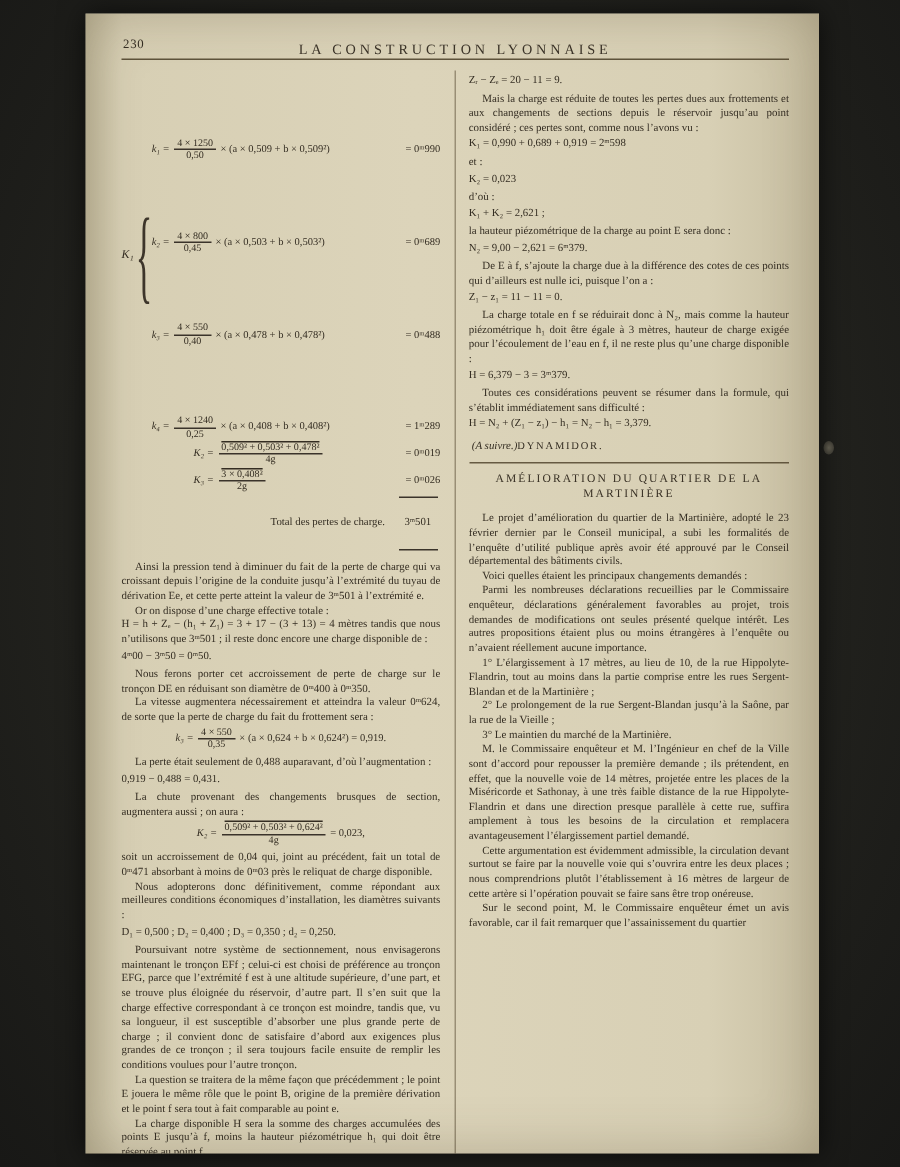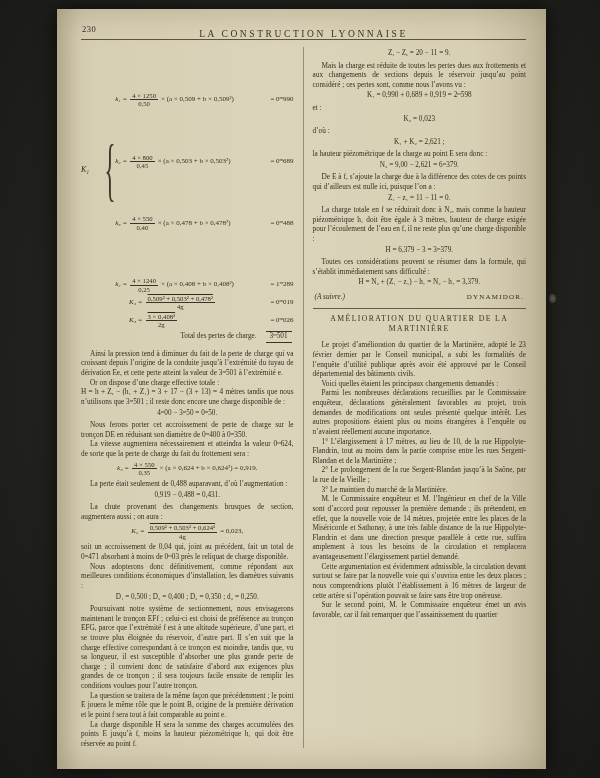--- a/index.html
+++ b/index.html
@@ -20,42 +20,42 @@
   .header-rule{border-top:1px solid rgba(72,60,36,.85);margin:3px 0 7px;}
   
   .columns{display:flex;align-items:stretch;}
   .col{width:50%;box-sizing:border-box;font-size:7.3px;line-height:1.32;text-align:justify;}
   .col-left{padding-right:9px;border-right:1px solid rgba(70,58,36,.45);}
   .col-right{padding-left:9px;}
   p{margin:0;text-indent:9px;}
   p.noindent{text-indent:0;}
   
   .ksystem{display:flex;align-items:center;margin:1px 0 2px;}
-  .klabel{font-size:8px;font-style:italic;margin-right:15px;}
+  .klabel{font-size:8px;font-style:italic;margin-right:1px;}
   .brace-wrap{width:11px;display:flex;align-items:center;justify-content:center;align-self:stretch;overflow:visible;}
   .brace{display:block;font-size:17px;line-height:1;transform:scaleY(4.1) scaleX(1.35);color:#3d352a;}
   .krows{flex:1;display:flex;flex-direction:column;gap:2px;}
   .krow{display:flex;align-items:center;gap:3px;font-size:7px;white-space:nowrap;margin-top:44px;}
   .kname{font-style:italic;}
   .kres{margin-left:auto;padding-left:3px;}
   .frac{display:inline-flex;flex-direction:column;align-items:center;line-height:1.1;
     font-size:6.7px;vertical-align:middle;}
   .frac .num{border-bottom:1px solid #3a332a;padding:0 2px;white-space:nowrap;}
   .frac .den{padding:0 2px;white-space:nowrap;}
   .frac .num.bar{text-decoration:overline;}
   .kxrow{display:flex;align-items:center;gap:3px;font-size:7px;margin:2px 0 0 48px;white-space:nowrap;}
   .totalrow{display:flex;justify-content:flex-end;align-items:center;gap:9px;
     font-size:7.2px;margin:3px 2px 6px 0;}
-  .totalval{border-top:1px solid #3a332a;border-bottom:1px solid #3a332a;padding:0 4px;}
+  .totalval{border-top:1px solid #3a332a;border-bottom:1px solid #3a332a;padding:12px 4px;}
   .dformula{display:flex;justify-content:center;align-items:center;gap:3px;
     margin:2.5px 0;font-size:7px;text-indent:0;}
-  .cformula{text-align:center;text-indent:0;margin:2px 0;font-size:7.2px;}
+  .cformula{text-align:left;text-indent:0;margin:2px 0;font-size:7.2px;}
   .conn{text-indent:0;margin:1px 0;}
   
-  .sigrow{display:flex;justify-content:space-between;align-items:baseline;margin:4px 2px 3px;}
+  .sigrow{display:flex;justify-content:flex-start;align-items:baseline;margin:4px 2px 3px;}
   .a-suivre{font-style:italic;}
   .signature{letter-spacing:1.2px;font-size:7px;}
   .article-sep{border-top:1px solid rgba(72,60,36,.8);margin:6px 0 5px;}
   .article-heading{text-align:center;font-weight:normal;font-size:7.7px;
     letter-spacing:1.4px;margin:2px 0 6px;color:#393125;}
 </style>
 </head>
 <body>
 
 <div class="stage">

